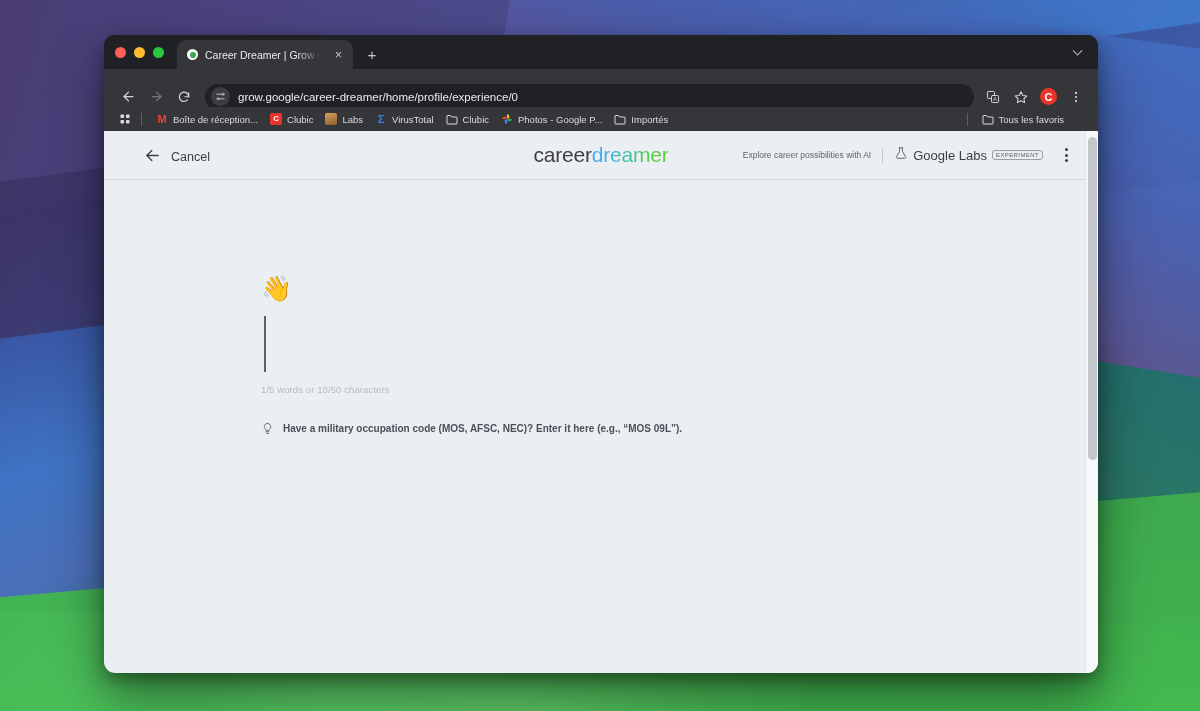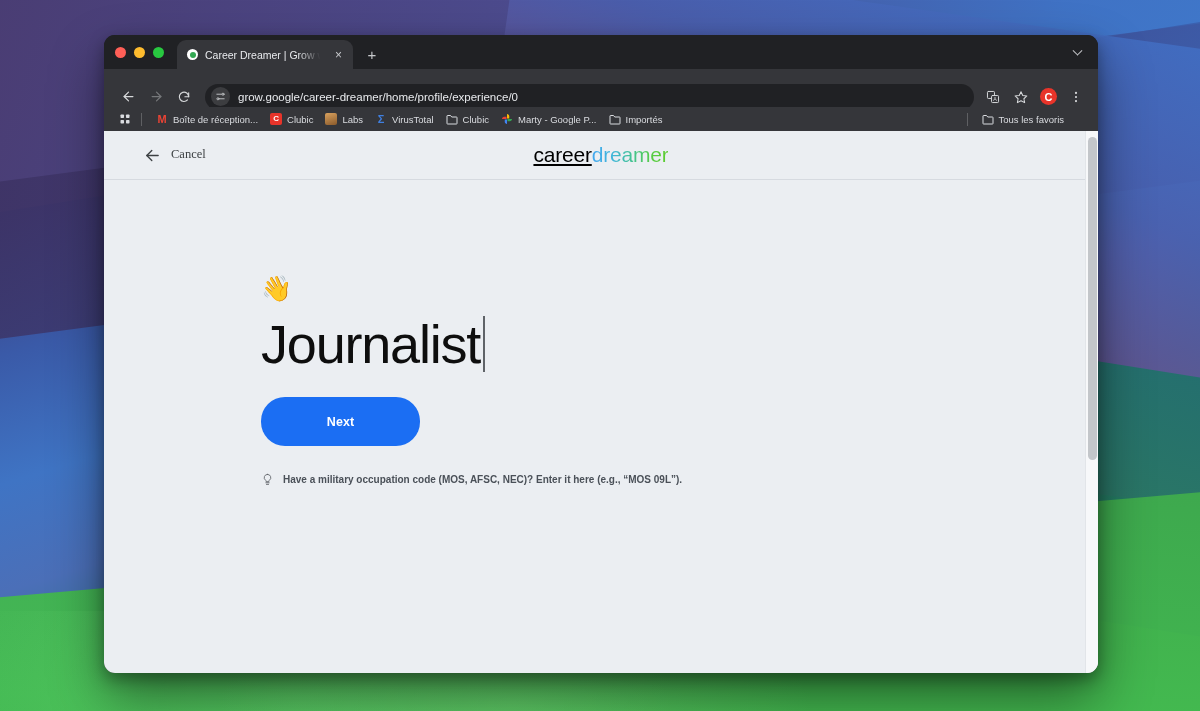--- a/index.html
+++ b/index.html
@@ -303,38 +303,37 @@
     height: 49px;
     flex: 0 0 auto;
     display: flex;
     align-items: center;
     padding: 0 22px 0 40px;
     border-bottom: 1px solid #d6dae0;
     position: relative;
   }
   .cancel-btn {
     display: flex;
-    align-items: flex-start;
+    align-items: flex-end;
     gap: 10px;
     color: #3c4043;
     font-size: 12.5px;
     flex: 0 0 auto;
-    font-family: Liberation Serif, serif;
   }
   .back-arrow svg { display: block; }
 
   .logo {
     position: absolute;
     left: 50%;
     transform: translateX(-50%);
     font-size: 21px;
     letter-spacing: -.2px;
     white-space: nowrap;
   }
-  .logo .career { color: #000000; text-decoration: underline; }
+  .logo .career { color: #404040; }
   .logo .dreamer {
     background: linear-gradient(90deg,#43a7f0 0%, #3fb6d8 28%, #45c48c 55%, #56cc44 78%, #5ccc2e 100%);
     -webkit-background-clip: text;
     background-clip: text;
     color: transparent;
   }
 
   .header-right {
     margin-left: auto;
     display: flex;
@@ -584,21 +583,21 @@
       </span>
       <span class="bm-item">
         <span class="bm-ico ico-photos">
           <svg width="12" height="12" viewBox="0 0 24 24">
             <path d="M12 2c2.5 0 4.5 2 4.5 4.5V11H12V2z" fill="#fbbc04"></path>
             <path d="M22 12c0 2.5-2 4.5-4.5 4.5H13V12h9z" fill="#34a853"></path>
             <path d="M12 22c-2.5 0-4.5-2-4.5-4.5V13H12v9z" fill="#4285f4"></path>
             <path d="M2 12c0-2.5 2-4.5 4.5-4.5H11V12H2z" fill="#ea4335"></path>
           </svg>
         </span>
-        <span>Marty - Google P...</span>
+        <span>Photos - Google P...</span>
       </span>
       <span class="bm-item">
         <span class="bm-ico ico-folder">
           <svg width="12" height="11" viewBox="0 0 24 22" fill="none" stroke="#dadce0" stroke-width="2">
               <path d="M2 19V4a1 1 0 0 1 1-1h6l2.5 3H21a1 1 0 0 1 1 1v12a1 1 0 0 1-1 1H3a1 1 0 0 1-1-1z"></path>
             </svg>
         </span>
         <span>Importés</span>
       </span>
 
@@ -625,34 +624,52 @@
                 <polyline points="11 19 4 12 11 5"></polyline>
             </svg>
           </span>
           <span>Cancel</span>
         </div>
 
         <div class="logo">
           <span class="career">career</span><span class="dreamer">dreamer</span>
         </div>
 
+        <div class="header-right">
+          <span class="explore-txt">Explore career possibilities with AI</span>
+          <span class="hr-sep"></span>
+          <span class="labs">
+            <span>
+              <svg width="14" height="14" viewBox="0 0 24 24" fill="none" stroke="#5f6368" stroke-width="1.7" stroke-linejoin="round">
+                <path d="M9.5 3v6.2L4.3 18.4A1.6 1.6 0 0 0 5.7 21h12.6a1.6 1.6 0 0 0 1.4-2.6L14.5 9.2V3"></path>
+                <line x1="8.4" y1="3" x2="15.6" y2="3"></line>
+              </svg>
+            </span>
+            <span class="labs-name">Google Labs</span>
+            <span class="exp-badge">EXPERIMENT</span>
+          </span>
+          <span class="kebab">
+            <i></i>
+            <i></i>
+            <i></i>
+          </span>
+        </div>
       </div>
 
       <div class="content">
         <div class="headline">
           <span class="wave">👋</span>
         </div>
 
         <div class="role-input-wrap">
-          <span class="role-input">Journalist</span>
           <span class="caret"></span>
         </div>
 
-
-        <button class="next-btn">Next</button>
+        <div class="char-count">1/5 words or 10/50 characters</div>
+
 
         <div class="hint">
           <span class="bulb">
             <svg width="13" height="13" viewBox="0 0 24 24" fill="none" stroke="#5f6368" stroke-width="1.6" stroke-linecap="round" stroke-linejoin="round">
               <path d="M9 18h6"></path>
                 <path d="M10 21h4"></path>
               <path d="M12 2.5a6 6 0 0 0-3.5 10.9c.6.5.9 1 .9 1.7v.9h5.2v-.9c0-.7.3-1.2.9-1.7A6 6 0 0 0 12 2.5z"></path>
             </svg>
           </span>
           <span>Have a military occupation code (MOS, AFSC, NEC)? Enter it here (e.g., “MOS 09L”).</span>

